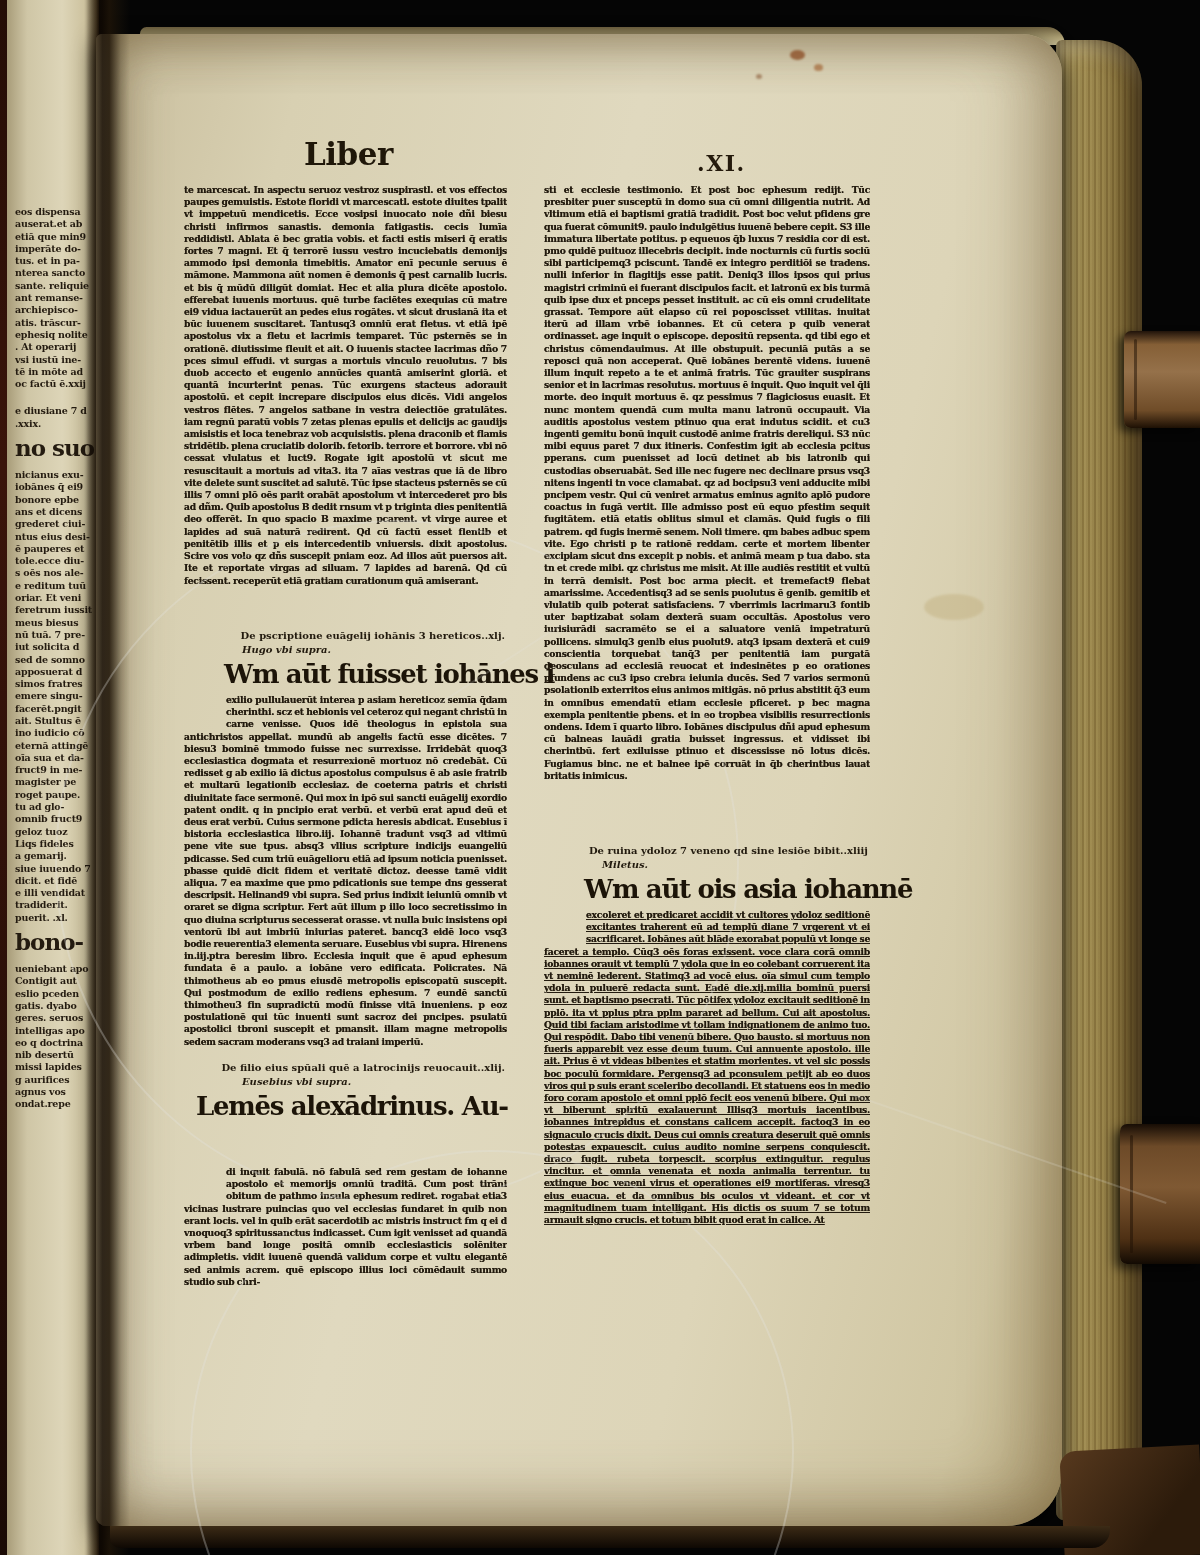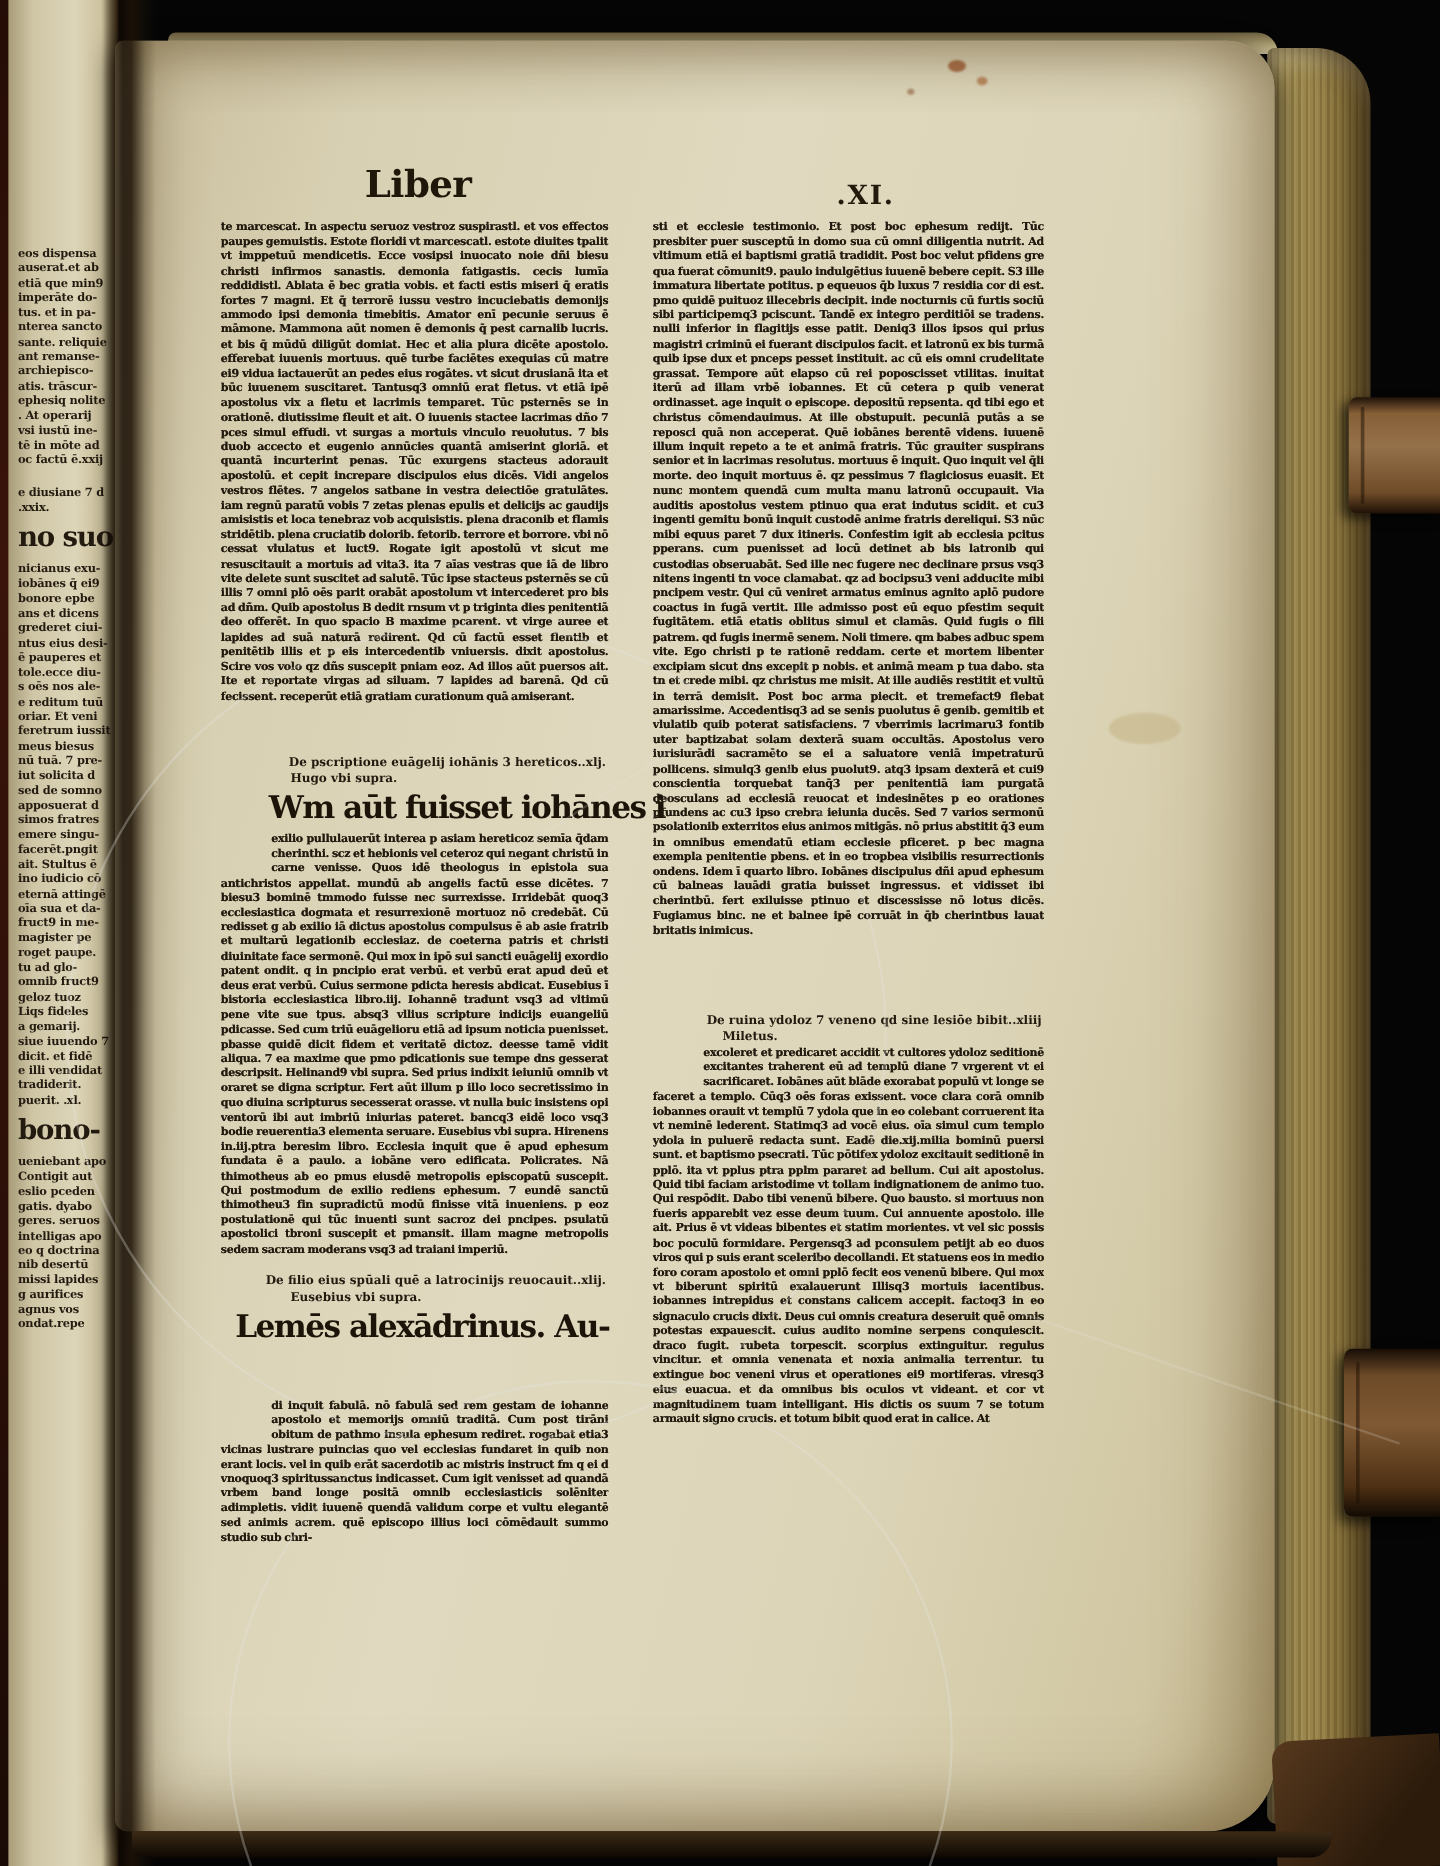--- a/index.html
+++ b/index.html
@@ -49,28 +49,28 @@
   .col-left{left:88px;width:323px;}
   .col-right{left:448px;width:326px;}
 
   .body-block{font-size:9.2px;font-weight:bold;line-height:12.2px;letter-spacing:-.25px;
               word-spacing:-.6px;text-align:justify;overflow:hidden;
               text-shadow:0 0 .3px rgba(30,22,10,.8);}
   .bb-cont-l{height:444px;}
   .bb-s1-l{height:366px;}
   .bb-s2-l{height:122px;margin-top:40px;}
   .bb-cont-r{height:659px;}
-  .bb-s1-r{height:334px;}
+  .bb-s1-r{height:334px;text-decoration:underline;}
   .hang{float:left;width:42px;height:25px;}
 
   .rubric-row{display:flex;justify-content:flex-end;font-size:10px;font-weight:bold;
               height:15px;line-height:15px;overflow:hidden;white-space:nowrap;}
   .rub-num{padding-right:2px;}
   .attribution{height:14px;line-height:14px;font-size:10px;font-weight:bold;padding-left:58px;
-               overflow:hidden;}
+               overflow:hidden;font-style:italic;}
   .heading{font-size:26px;font-weight:bold;letter-spacing:-1.3px;white-space:nowrap;
            height:37px;line-height:35px;overflow:visible;color:#1c1408;}
   .head-ind{padding-left:40px;}
   .head-ind2{padding-left:12px;}
 
   
   .fore-edge{position:absolute;left:1056px;top:40px;width:86px;height:1480px;z-index:1;
      background:
        repeating-linear-gradient(90deg,#cdc194 0 2px,#b7a87a 2px 4px,#d6cb9f 4px 6px),
        linear-gradient(90deg,#d8cda2,#9a8757);
@@ -223,20 +223,21 @@
     </div>
 
     <div class="col col-right">
       <div class="body-block bb-cont-r">sti et ecclesie testimonio. Et post boc ephesum redijt. Tūc presbiter puer susceptū in domo sua cū omni diligentia nutrit. Ad vltimum etiā ei baptismi gratiā tradidit. Post boc velut pfidens gre qua fuerat cōmunit9. paulo indulgētius iuuenē bebere cepit. S3 ille immatura libertate potitus. p equeuos q̄b luxus 7 residia cor di est. pmo quidē puituoz illecebris decipit. inde nocturnis cū furtis sociū sibi participemq3 pciscunt. Tandē ex integro perditiōi se tradens. nulli inferior in flagitijs esse patit. Deniq3 illos ipsos qui prius magistri criminū ei fuerant discipulos facit. et latronū ex bis turmā quib ipse dux et pnceps pesset instituit. ac cū eis omni crudelitate grassat. Tempore aūt elapso cū rei poposcisset vtilitas. inuitat iterū ad illam vrbē iobannes. Et cū cetera p quib venerat ordinasset. age inquit o episcope. depositū repsenta. qd tibi ego et christus cōmendauimus. At ille obstupuit. pecuniā putās a se reposci quā non acceperat. Quē iobānes berentē videns. iuuenē illum inquit repeto a te et animā fratris. Tūc grauiter suspirans senior et in lacrimas resolutus. mortuus ē inquit. Quo inquit vel q̄li morte. deo inquit mortuus ē. qz pessimus 7 flagiciosus euasit. Et nunc montem quendā cum multa manu latronū occupauit. Via auditis apostolus vestem ptinuo qua erat indutus scidit. et cu3 ingenti gemitu bonū inquit custodē anime fratris dereliqui. S3 nūc mibi equus paret 7 dux itineris. Confestim igit ab ecclesia pcitus pperans. cum puenisset ad locū detinet ab bis latronib qui custodias obseruabāt. Sed ille nec fugere nec declinare prsus vsq3 nitens ingenti tn voce clamabat. qz ad bocipsu3 veni adducite mibi pncipem vestr. Qui cū veniret armatus eminus agnito aplō pudore coactus in fugā vertit. Ille admisso post eū equo pfestim sequit fugitātem. etiā etatis oblitus simul et clamās. Quid fugis o fili patrem. qd fugis inermē senem. Noli timere. qm babes adbuc spem vite. Ego christi p te rationē reddam. certe et mortem libenter excipiam sicut dns excepit p nobis. et animā meam p tua dabo. sta tn et crede mibi. qz christus me misit. At ille audiēs restitit et vultū in terrā demisit. Post boc arma piecit. et tremefact9 flebat amarissime. Accedentisq3 ad se senis puolutus ē genib. gemitib et vlulatib quib poterat satisfaciens. 7 vberrimis lacrimaru3 fontib uter baptizabat solam dexterā suam occultās. Apostolus vero iurisiurādi sacramēto se ei a saluatore veniā impetraturū pollicens. simulq3 genib eius puolut9. atq3 ipsam dexterā et cui9 conscientia torquebat tanq̄3 per penitentiā iam purgatā deosculans ad ecclesiā reuocat et indesinētes p eo orationes pfundens ac cu3 ipso crebra ieiunia ducēs. Sed 7 varios sermonū psolationib exterritos eius animos mitigās. nō prius abstitit q̄3 eum in omnibus emendatū etiam ecclesie pficeret. p bec magna exempla penitentie pbens. et in eo tropbea visibilis resurrectionis ondens. Idem ī quarto libro. Iobānes discipulus dñi apud ephesum cū balneas lauādi gratia buisset ingressus. et vidisset ibi cherintbū. fert exiluisse ptinuo et discessisse nō lotus dicēs. Fugiamus binc. ne et balnee ipē corruāt in q̄b cherintbus lauat britatis inimicus.</div>
 
       <div class="rubric-row">
         <span>De ruina ydoloz 7 veneno qd sine lesiōe bibit.</span>
         <span class="rub-num">.xliij</span>
       </div>
       <div class="attribution">Miletus.</div>
+      <div class="heading head-ind">Wm aūt ois asia iohannē</div>
       <div class="body-block bb-s1-r">
         <span class="hang"></span><span>excoleret et predicaret accidit vt cultores ydoloz seditionē excitantes traherent eū ad templū diane 7 vrgerent vt ei sacrificaret. Iobānes aūt blāde exorabat populū vt longe se faceret a templo. Cūq3 oēs foras exissent. voce clara corā omnib iobannes orauit vt templū 7 ydola que in eo colebant corruerent ita vt neminē lederent. Statimq3 ad vocē eius. oīa simul cum templo ydola in puluerē redacta sunt. Eadē die.xij.milia bominū puersi sunt. et baptismo psecrati. Tūc pōtifex ydoloz excitauit seditionē in pplō. ita vt pplus ptra pplm pararet ad bellum. Cui ait apostolus. Quid tibi faciam aristodime vt tollam indignationem de animo tuo. Qui respōdit. Dabo tibi venenū bibere. Quo bausto. si mortuus non fueris apparebit vez esse deum tuum. Cui annuente apostolo. ille ait. Prius ē vt videas bibentes et statim morientes. vt vel sic possis boc poculū formidare. Pergensq3 ad pconsulem petijt ab eo duos viros qui p suis erant sceleribo decollandi. Et statuens eos in medio foro coram apostolo et omni pplō fecit eos venenū bibere. Qui mox vt biberunt spiritū exalauerunt Illisq3 mortuis iacentibus. iobannes intrepidus et constans calicem accepit. factoq3 in eo signaculo crucis dixit. Deus cui omnis creatura deseruit quē omnis potestas expauescit. cuius audito nomine serpens conquiescit. draco fugit. rubeta torpescit. scorpius extinguitur. regulus vincitur. et omnia venenata et noxia animalia terrentur. tu extingue boc veneni virus et operationes ei9 mortiferas. viresq3 eius euacua. et da omnibus bis oculos vt videant. et cor vt magnitudinem tuam intelligant. His dictis os suum 7 se totum armauit signo crucis. et totum bibit quod erat in calice. At</span>
       </div>
     </div>
   </div>
 
   <div class="gutter"></div>
 
   <div class="strap strap-top">
     <div class="strap-seam"></div>

